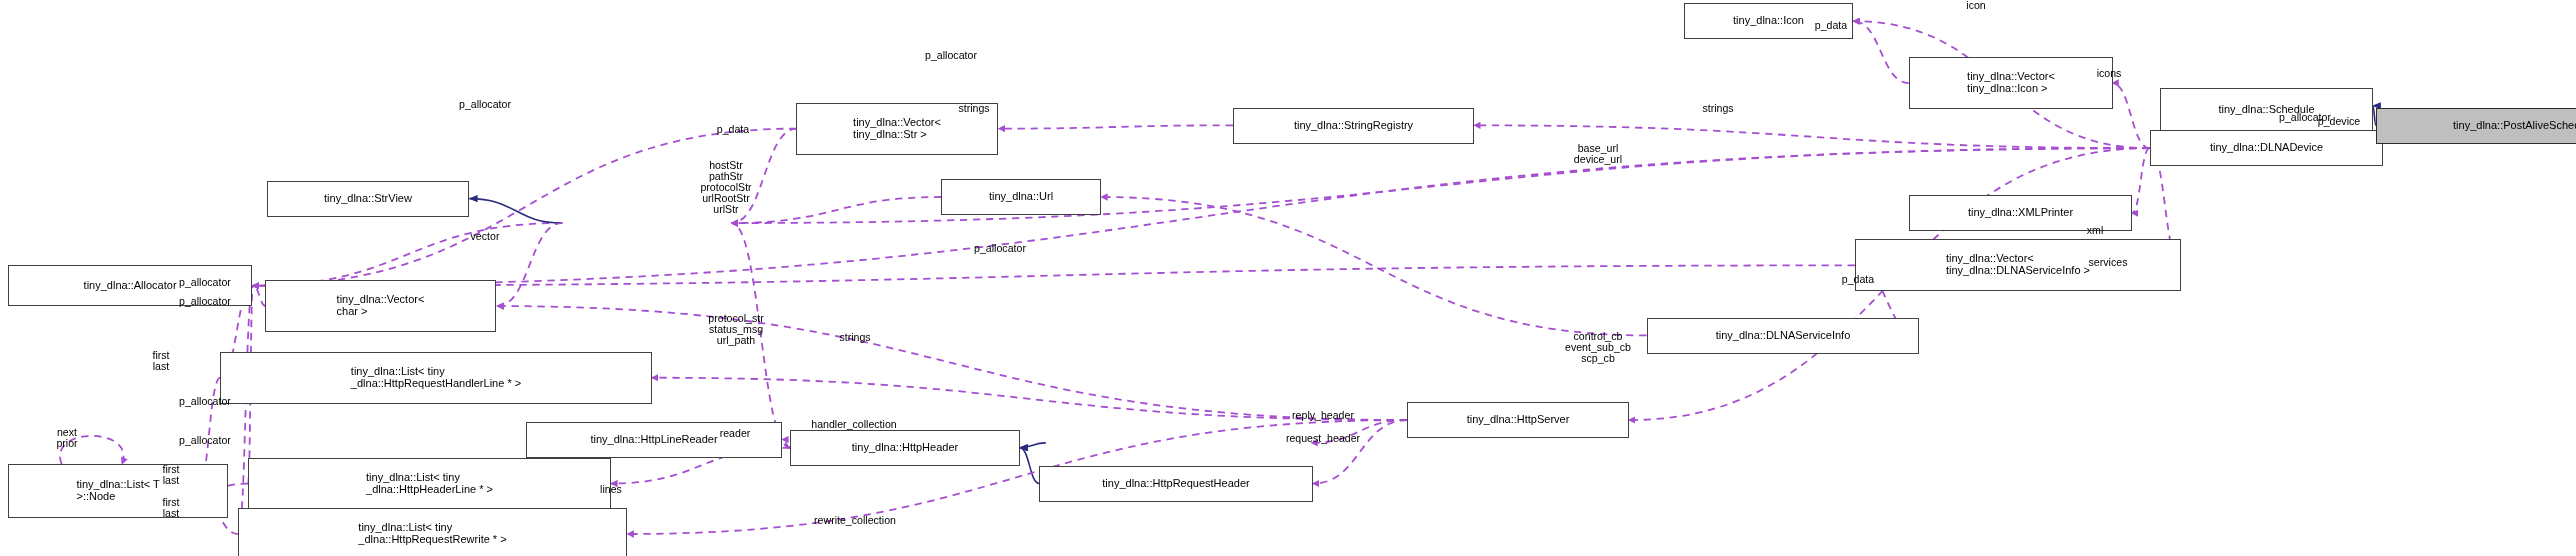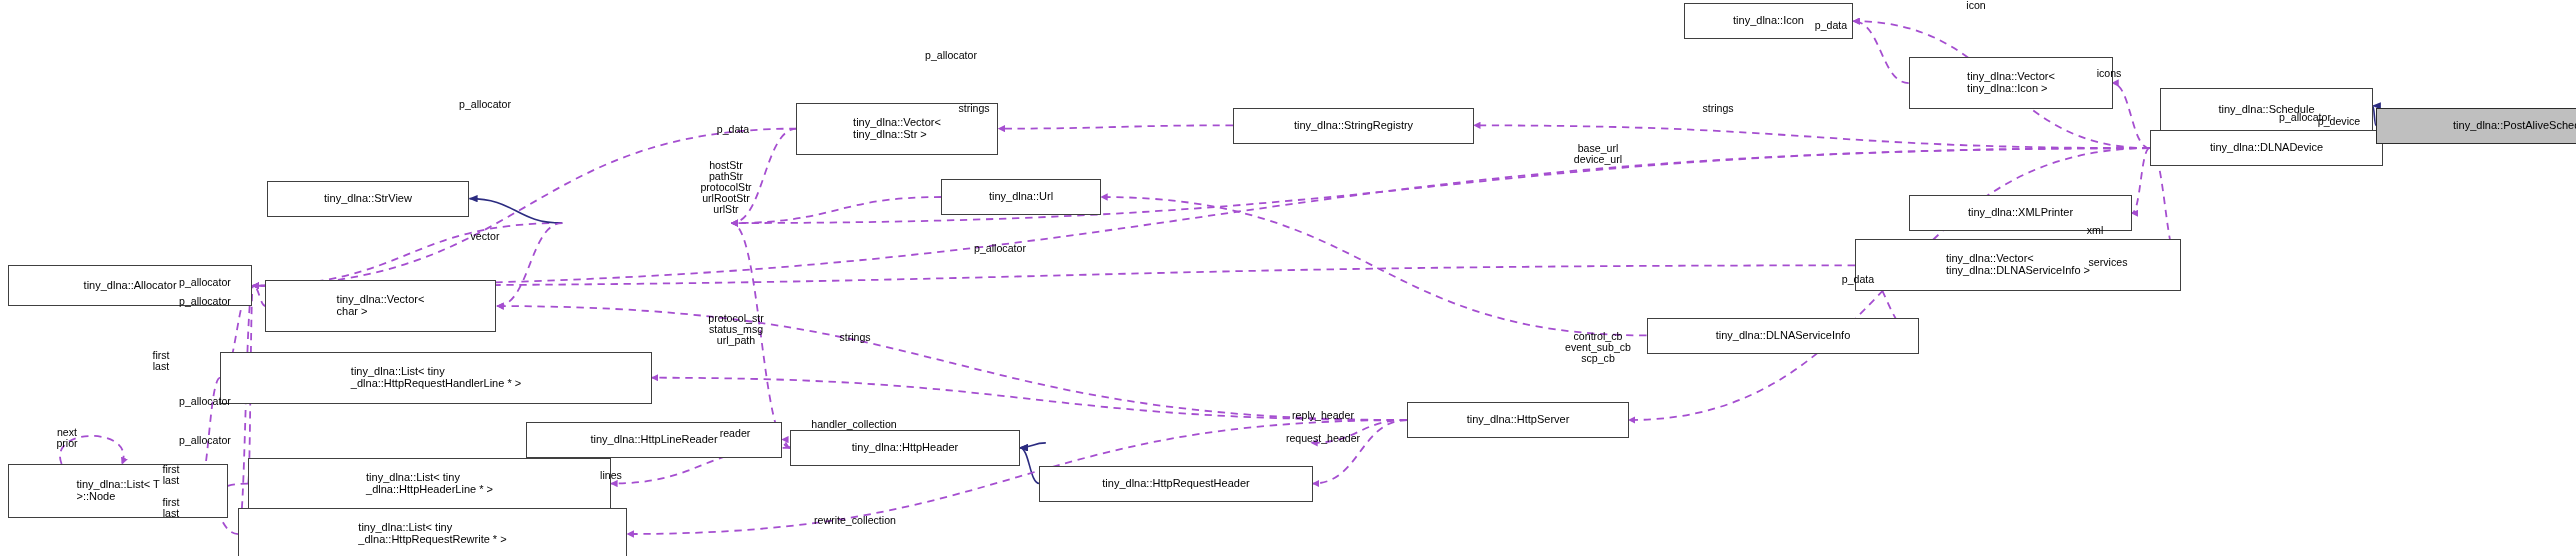--- a/index.html
+++ b/index.html
@@ -162,18 +162,18 @@
     <div class="elabel" style="left: 854px; top: 384px; transform: translateX(-50%); white-space: pre; margin-top: 35px;">handler_collection</div>
     <div class="elabel" style="left: 179px; top: 396px; white-space: pre;">p_allocator</div>
     <div class="elabel" style="left: 735px; top: 428px; transform: translateX(-50%); white-space: pre;">reader</div>
     <div class="elabel" style="left: 1323px; top: 410px; transform: translateX(-50%); white-space: pre;">reply_header</div>
     <div class="elabel" style="left: 1323px; top: 433px; transform: translateX(-50%); white-space: pre; text-align: right;">request_header</div>
     <div class="elabel" style="left: 67px; top: 427px; transform: translateX(-50%); white-space: pre;">next
 prior</div>
     <div class="elabel" style="left: 179px; top: 435px; white-space: pre;">p_allocator</div>
     <div class="elabel" style="left: 171px; top: 464px; transform: translateX(-50%); white-space: pre;">first
 last</div>
-    <div class="elabel" style="left: 611px; top: 470px; transform: translateX(-50%); white-space: pre;">lines</div>
+    <div class="elabel" style="left: 611px; top: 484px; transform: translateX(-50%); white-space: pre;">lines</div>
     <div class="elabel" style="left: 171px; top: 497px; transform: translateX(-50%); white-space: pre;">first
 last</div>
     <div class="elabel" style="left: 855px; top: 515px; transform: translateX(-50%); white-space: pre;">rewrite_collection</div>
   </div>
 
 
 </body></html>

